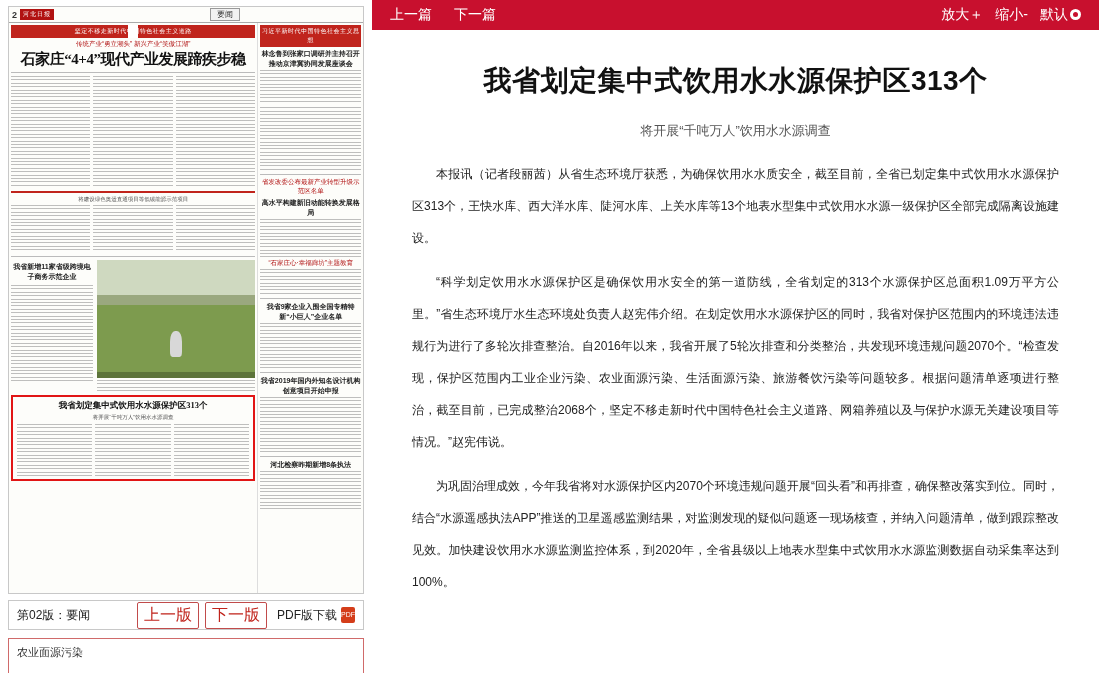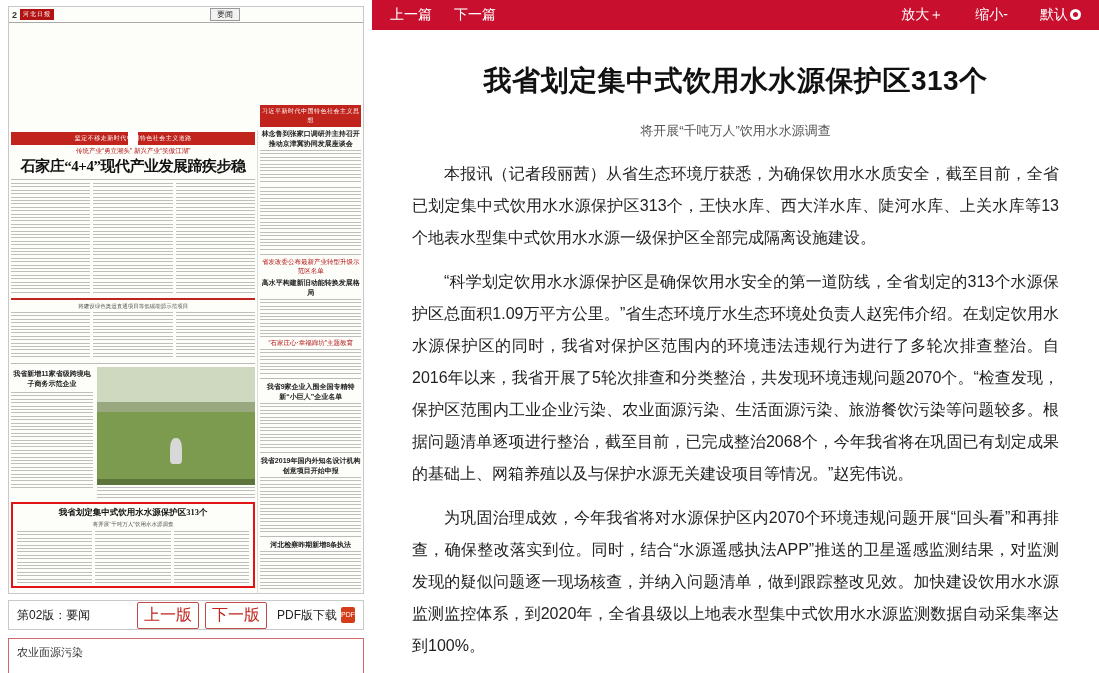--- a/index.html
+++ b/index.html
@@ -65,21 +65,20 @@
     margin-left: auto;
     margin-right: 120px;
     border: 1px solid #999;
     padding: 0 6px;
     font-size: 8px;
     background: #f2f2f2;
   }
   .thumb-body {
     display: flex;
     height: calc(100% - 16px);
-    align-items: flex-end;
   }
   .col {
     box-sizing: border-box;
     padding: 2px;
   }
   .col-left { width: 250px; border-right: 1px solid #ddd; }
   .col-right { width: 105px; }
 
   .redhead {
     background: #c0241c;
@@ -258,21 +257,21 @@
     font-size: 14px;
     color: #fff;
     margin-right: 22px;
     cursor: pointer;
     text-decoration: none;
   }
   .article-bar .spacer { flex: 1; }
   .article-bar .zoom-link {
     font-size: 14px;
     color: #fff;
-    margin-left: 32px;
+    margin-left: 12px;
     cursor: pointer;
     white-space: nowrap;
   }
   .dot-icon {
     display: inline-block;
     width: 11px;
     height: 11px;
     border-radius: 50%;
     background: #fff;
     position: relative;
@@ -301,21 +300,21 @@
     margin: 10px 0 0 0;
     font-family: "Liberation Sans", sans-serif;
   }
   .art-subtitle {
     font-size: 13px;
     color: #555;
     text-align: center;
     margin: 22px 0 18px 0;
   }
   .art-para {
-    font-size: 16px;
+    font-size: 12px;
     line-height: 32px;
     color: #222;
     text-indent: 2em;
     margin: 0 0 12px 0;
     text-align: justify;
   }
 </style>
 </head>
 <body>
 
@@ -435,19 +434,19 @@
       <span class="spacer"></span>
       <span class="zoom-link">放大＋</span>
       <span class="zoom-link">缩小-</span>
       <span class="zoom-link"><span>默认</span><span class="dot-icon"></span></span>
     </div>
 
     <div class="article-body">
       <h1 class="art-title">我省划定集中式饮用水水源保护区313个</h1>
       <div class="art-subtitle">将开展“千吨万人”饮用水水源调查</div>
       <p class="art-para">本报讯（记者段丽茜）从省生态环境厅获悉，为确保饮用水水质安全，截至目前，全省已划定集中式饮用水水源保护区313个，王快水库、西大洋水库、陡河水库、上关水库等13个地表水型集中式饮用水水源一级保护区全部完成隔离设施建设。</p>
-      <p class="art-para">“科学划定饮用水水源保护区是确保饮用水安全的第一道防线，全省划定的313个水源保护区总面积1.09万平方公里。”省生态环境厅水生态环境处负责人赵宪伟介绍。在划定饮用水水源保护区的同时，我省对保护区范围内的环境违法违规行为进行了多轮次排查整治。自2016年以来，我省开展了5轮次排查和分类整治，共发现环境违规问题2070个。“检查发现，保护区范围内工业企业污染、农业面源污染、生活面源污染、旅游餐饮污染等问题较多。根据问题清单逐项进行整治，截至目前，已完成整治2068个，今年我省将在巩固已有划定成果的基础上、网箱养殖以及与保护水源无关建设项目等情况。”赵宪伟说。</p>
+      <p class="art-para">“科学划定饮用水水源保护区是确保饮用水安全的第一道防线，全省划定的313个水源保护区总面积1.09万平方公里。”省生态环境厅水生态环境处负责人赵宪伟介绍。在划定饮用水水源保护区的同时，我省对保护区范围内的环境违法违规行为进行了多轮次排查整治。自2016年以来，我省开展了5轮次排查和分类整治，共发现环境违规问题2070个。“检查发现，保护区范围内工业企业污染、农业面源污染、生活面源污染、旅游餐饮污染等问题较多。根据问题清单逐项进行整治，截至目前，已完成整治2068个，坚定不移走新时代中国特色社会主义道路、网箱养殖以及与保护水源无关建设项目等情况。”赵宪伟说。</p>
       <p class="art-para">为巩固治理成效，今年我省将对水源保护区内2070个环境违规问题开展“回头看”和再排查，确保整改落实到位。同时，结合“水源遥感执法APP”推送的卫星遥感监测结果，对监测发现的疑似问题逐一现场核查，并纳入问题清单，做到跟踪整改见效。加快建设饮用水水源监测监控体系，到2020年，全省县级以上地表水型集中式饮用水水源监测数据自动采集率达到100%。</p>
 
     </div>
   </div>
 
 </div>
 
 </body></html>

